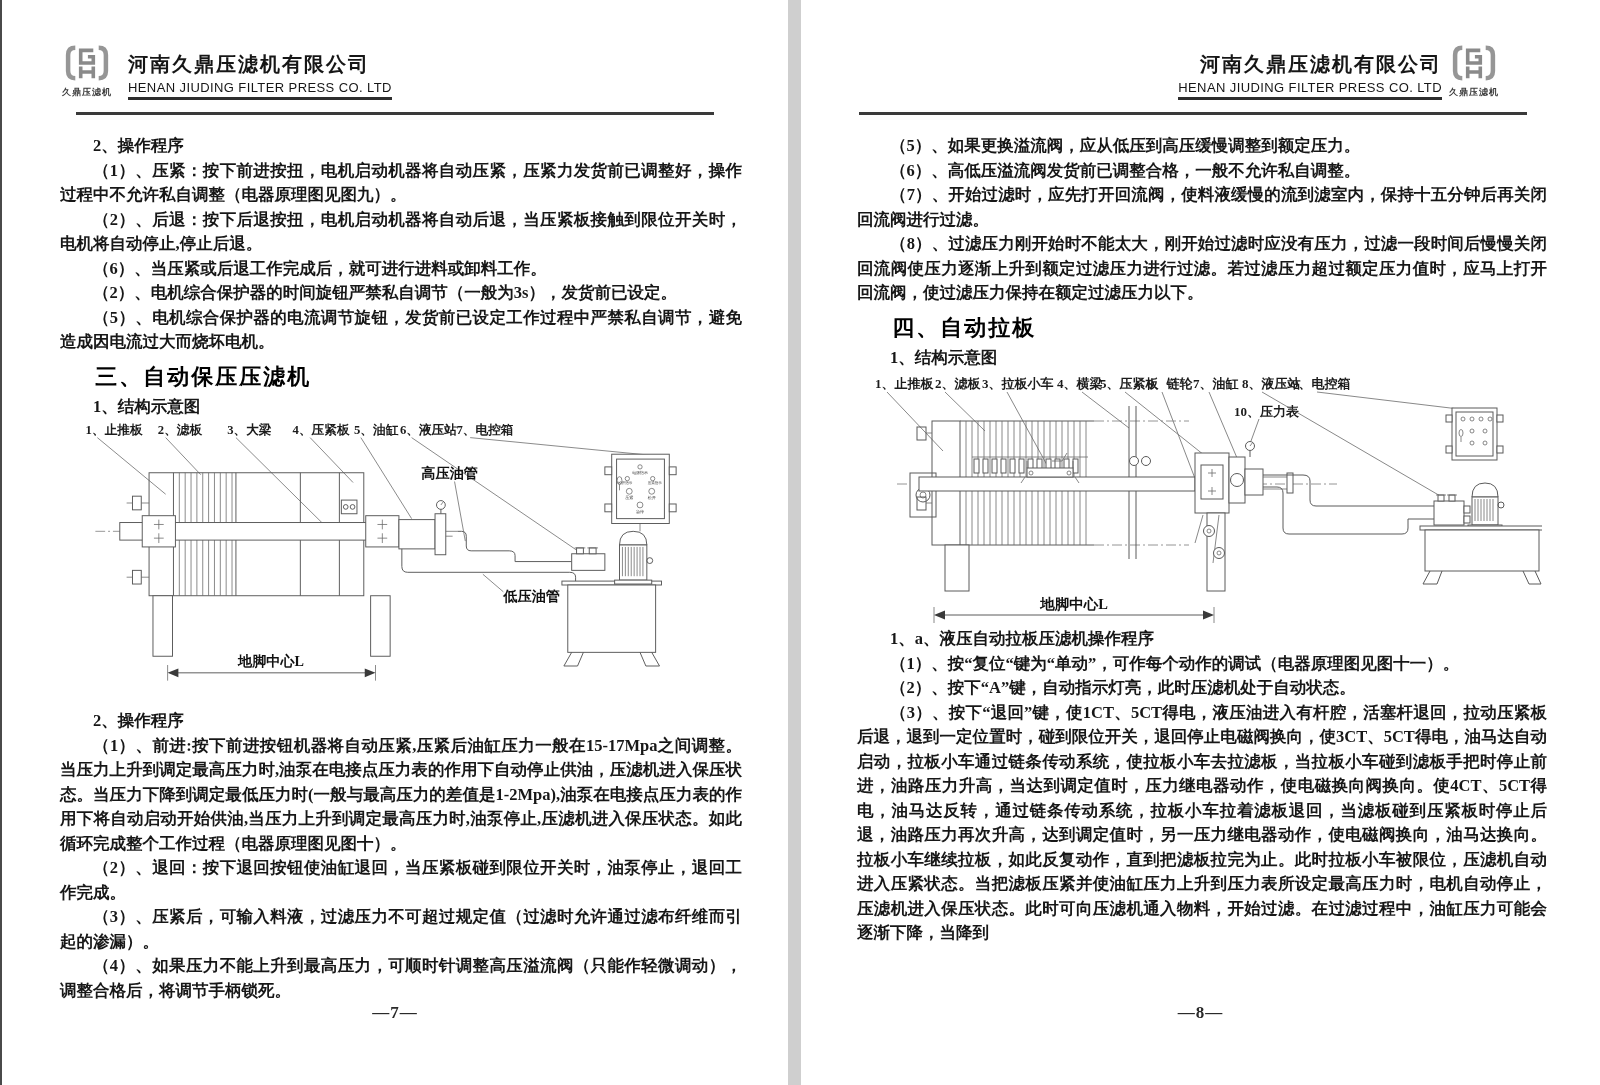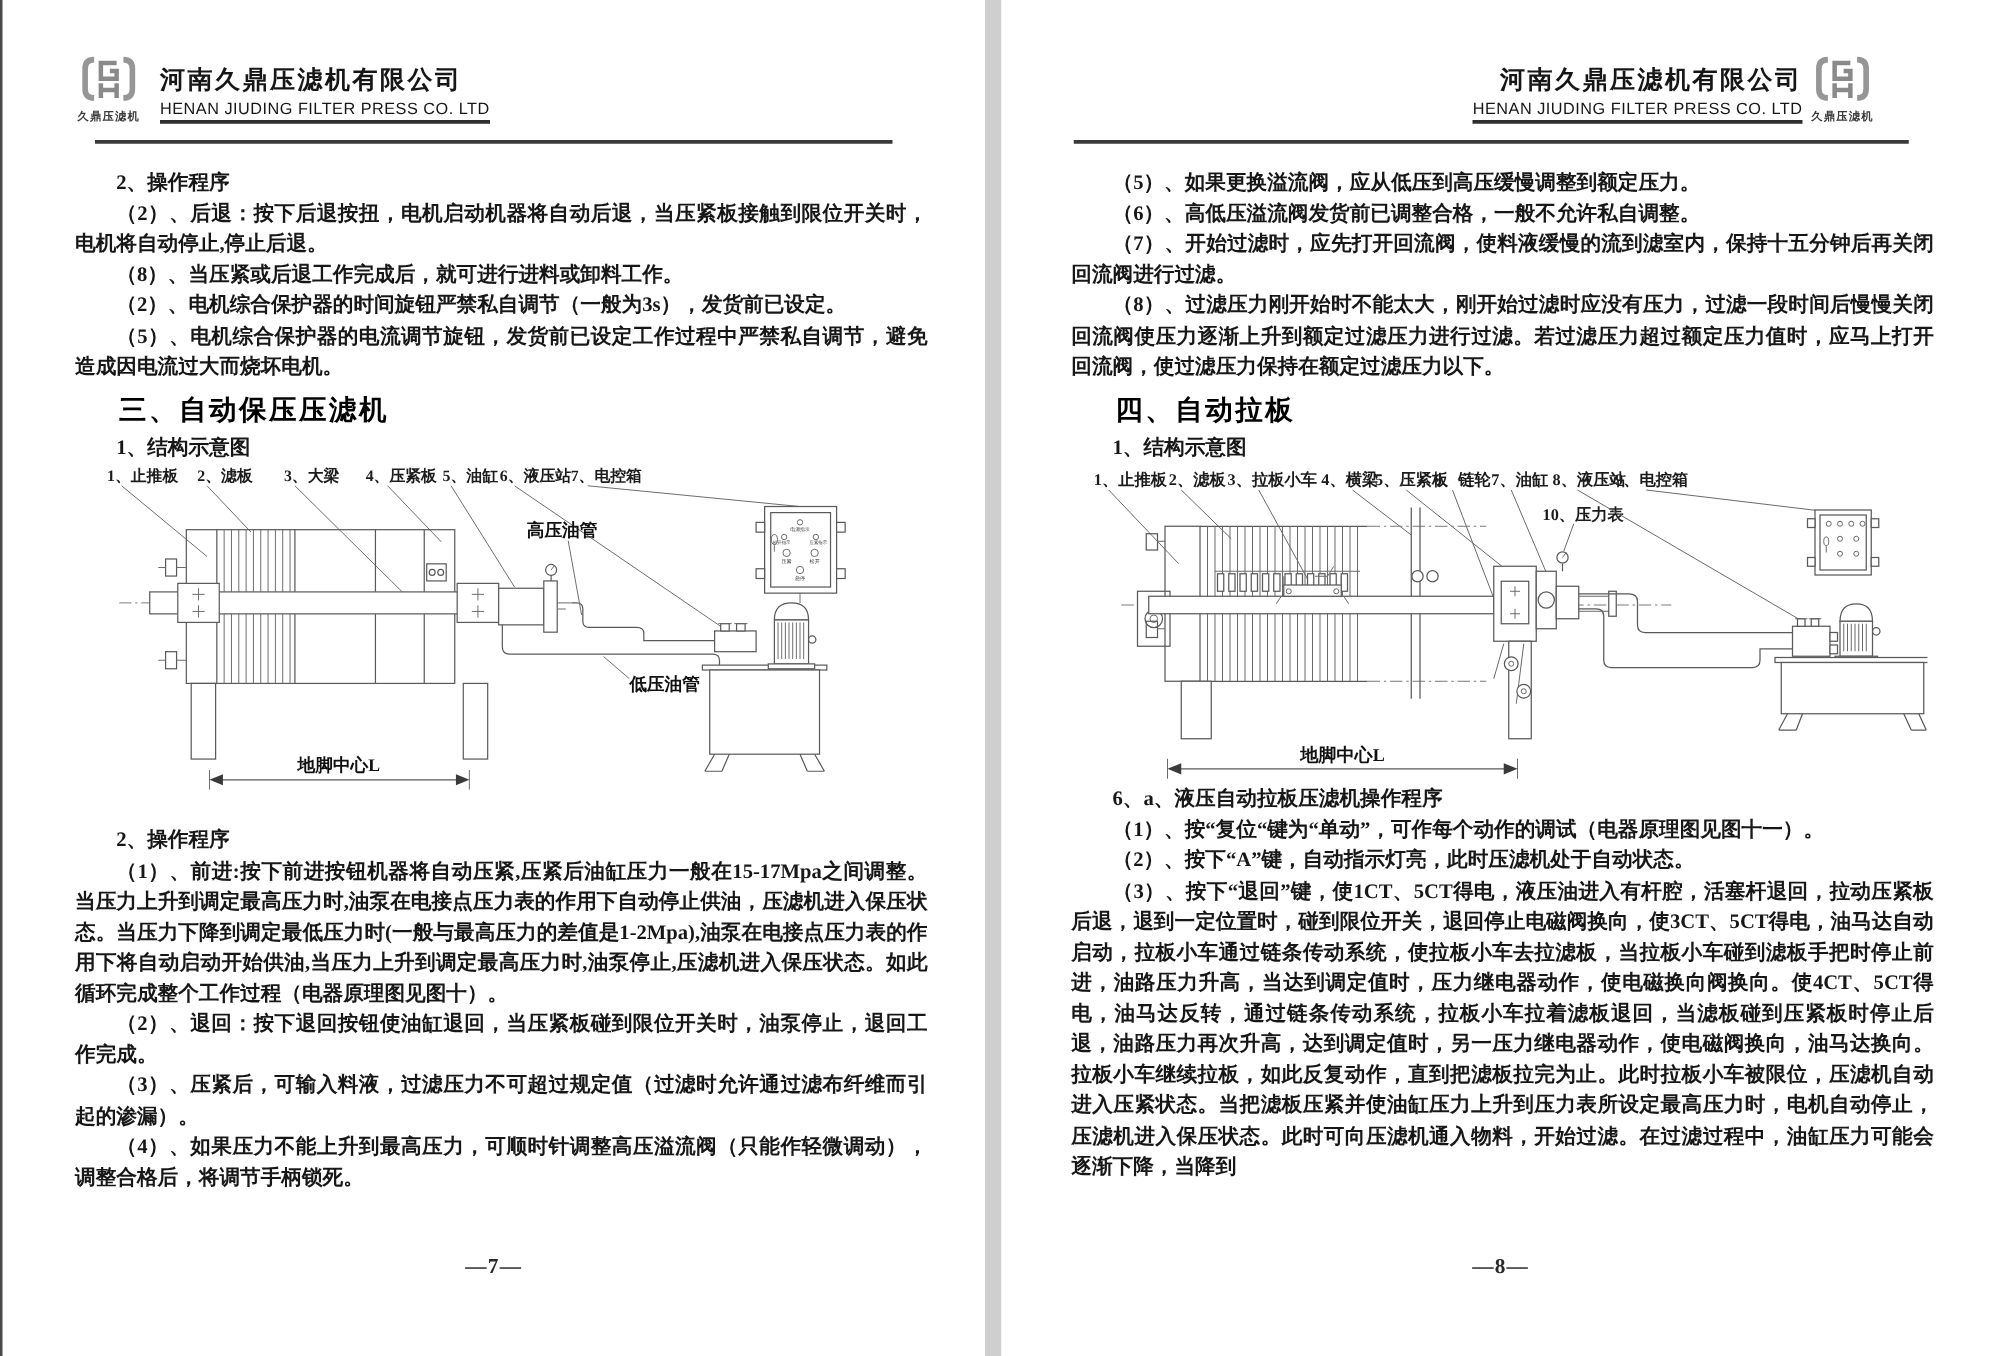--- a/index.html
+++ b/index.html
@@ -74,22 +74,23 @@
     </div>
     <div class="hdr-text">
       <div class="company-cn">河南久鼎压滤机有限公司</div>
       <span class="company-en">HENAN JIUDING FILTER PRESS  CO. LTD</span>
     </div>
     <div class="hdr-rule"></div>
   </div>
 
   <div class="content">
     <p class="para">2、操作程序</p>
+    <p class="para">（1）、压紧：按下前进按扭，电机启动机器将自动压紧，压紧力发货前已调整好，操作过程中不允许私自调整（电器原理图见图九）。</p>
     <p class="para">（2）、后退：按下后退按扭，电机启动机器将自动后退，当压紧板接触到限位开关时，电机将自动停止,停止后退。</p>
-    <p class="para">（8）、当压紧或后退工作完成后，就可进行进料或卸料工作。</p>
+    <p class="para">（6）、当压紧或后退工作完成后，就可进行进料或卸料工作。</p>
     <p class="para">（2）、电机综合保护器的时间旋钮严禁私自调节（一般为3s），发货前已设定。</p>
     <p class="para">（5）、电机综合保护器的电流调节旋钮，发货前已设定工作过程中严禁私自调节，避免造成因电流过大而烧坏电机。</p>
 
     <h3 class="sec-h">三、自动保压压滤机</h3>
     <p class="para">1、结构示意图</p>
 
     <div class="fig">
       <svg width="672" height="285" viewBox="0 0 672 292">
 
         <g>
@@ -363,20 +364,20 @@
         <g>
           <path class="thin" d="M77,234 V250 M357,234 V250"></path>
           <path class="dln" d="M83,242 H351"></path>
           <path class="arrow" d="M77,242 L88,237.5 L88,246.5 Z"></path>
           <path class="arrow" d="M357,242 L346,237.5 L346,246.5 Z"></path>
           <text class="atext" text-anchor="middle" x="217" y="236">地脚中心L</text>
         </g>
       </svg>
     </div>
 
-    <p class="para">6、a、液压自动拉板压滤机操作程序</p>
+    <p class="para">1、a、液压自动拉板压滤机操作程序</p>
     <p class="para">（1）、按“复位“键为“单动”，可作每个动作的调试（电器原理图见图十一）。</p>
     <p class="para">（2）、按下“A”键，自动指示灯亮，此时压滤机处于自动状态。</p>
     <p class="para">（3）、按下“退回”键，使1CT、5CT得电，液压油进入有杆腔，活塞杆退回，拉动压紧板后退，退到一定位置时，碰到限位开关，退回停止电磁阀换向，使3CT、5CT得电，油马达自动启动，拉板小车通过链条传动系统，使拉板小车去拉滤板，当拉板小车碰到滤板手把时停止前进，油路压力升高，当达到调定值时，压力继电器动作，使电磁换向阀换向。使4CT、5CT得电，油马达反转，通过链条传动系统，拉板小车拉着滤板退回，当滤板碰到压紧板时停止后退，油路压力再次升高，达到调定值时，另一压力继电器动作，使电磁阀换向，油马达换向。拉板小车继续拉板，如此反复动作，直到把滤板拉完为止。此时拉板小车被限位，压滤机自动进入压紧状态。当把滤板压紧并使油缸压力上升到压力表所设定最高压力时，电机自动停止，压滤机进入保压状态。此时可向压滤机通入物料，开始过滤。在过滤过程中，油缸压力可能会逐渐下降，当降到</p>
   </div>
 
   <div class="pagenum">—8—</div>
 </div>
 
 </body></html>

